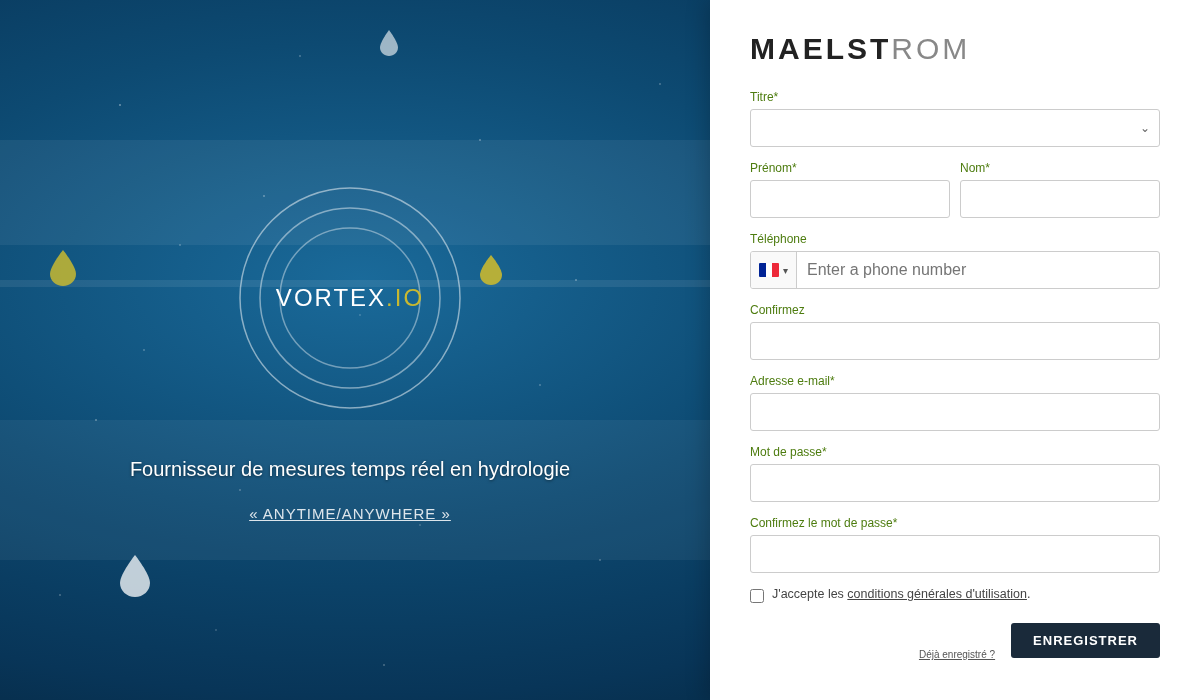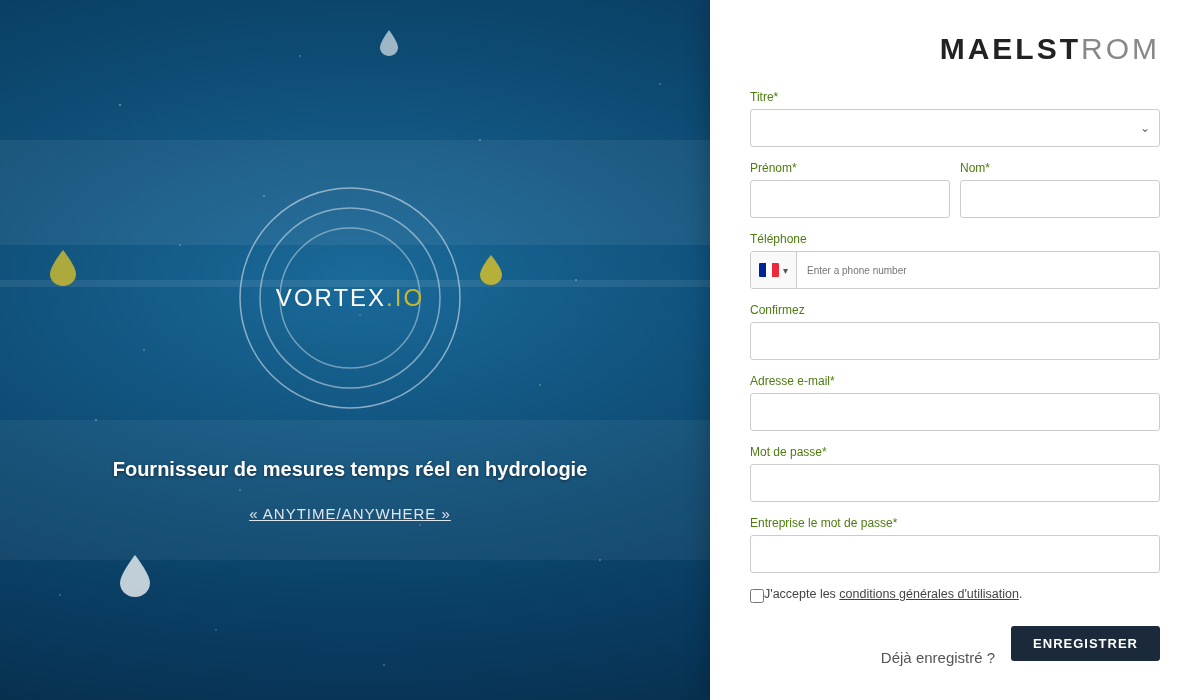--- a/index.html
+++ b/index.html
@@ -99,21 +99,21 @@
       white-space: nowrap;
     }
 
     .vortex-dot {
       color: #c8b830;
     }
 
     .tagline {
       color: white;
       font-size: 20px;
-      font-weight: 700;
+      font-weight: 400;
       text-align: center;
       margin-bottom: 24px;
       text-shadow: 0 1px 3px rgba(0,0,0,0.5);
     }
 
     .subtitle {
       color: rgba(255,255,255,0.85);
       font-size: 15px;
       font-weight: 300;
       letter-spacing: 1px;
@@ -140,21 +140,21 @@
       top: 0;
       width: 490px;
       height: 700px;
       background: white;
       padding: 32px 40px 28px;
       overflow-y: auto;
       box-shadow: -4px 0 20px rgba(0,0,0,0.2);
     }
 
     .brand-logo {
-      text-align: right;
+      text-align: left;
       margin-bottom: 24px;
     }
 
     .brand-logo-text {
       font-size: 30px;
       font-weight: 700;
       letter-spacing: 3px;
       color: #222;
     }
 
@@ -259,28 +259,29 @@
 
     .flag-blue { background: #002395; flex: 1; }
     .flag-white { background: white; flex: 1; }
     .flag-red { background: #ED2939; flex: 1; }
 
     .phone-input-wrapper input {
       flex: 1;
       border: none;
       outline: none;
       padding: 6px 10px;
-      font-size: 10px;
+      font-size: 16px;
       color: #999;
     }
 
     
     .checkbox-row {
       display: flex;
       align-items: flex-start;
+      gap: 8px;
       margin-bottom: 18px;
       margin-top: 4px;
     }
 
     .checkbox-row input[type="checkbox"] {
       margin-top: 2px;
       cursor: pointer;
       width: 14px;
       height: 14px;
       flex-shrink: 0;
@@ -298,22 +299,23 @@
 
     
     .form-actions {
       display: flex;
       align-items: center;
       justify-content: flex-end;
       gap: 16px;
     }
 
     .already-registered {
-      font-size: 15px;
+      font-size: 10px;
       color: #555;
+      text-decoration: underline;
       cursor: pointer;
       background: none;
       border: none;
       margin-top: 28px;
     }
 
     .register-btn {
       background: #1a2a3a;
       color: white;
       border: none;
@@ -442,21 +444,21 @@
     <label class="form-label">Adresse e-mail*</label>
     <input type="email" class="form-input" style="">
   </div>
 
   <div class="form-group">
     <label class="form-label">Mot de passe*</label>
     <input type="password" class="form-input" style="">
   </div>
 
   <div class="form-group">
-    <label class="form-label">Entreprise le mot de passe*</label>
+    <label class="form-label">Confirmez le mot de passe*</label>
     <input type="password" class="form-input" style="">
   </div>
 
   <div class="checkbox-row">
     <input type="checkbox" id="cgu-check" style="">
     <label class="checkbox-label" for="cgu-check">
       <span>J'accepte les </span><a href="#">conditions générales d'utilisation</a><span>.</span>
     </label>
   </div>
 

